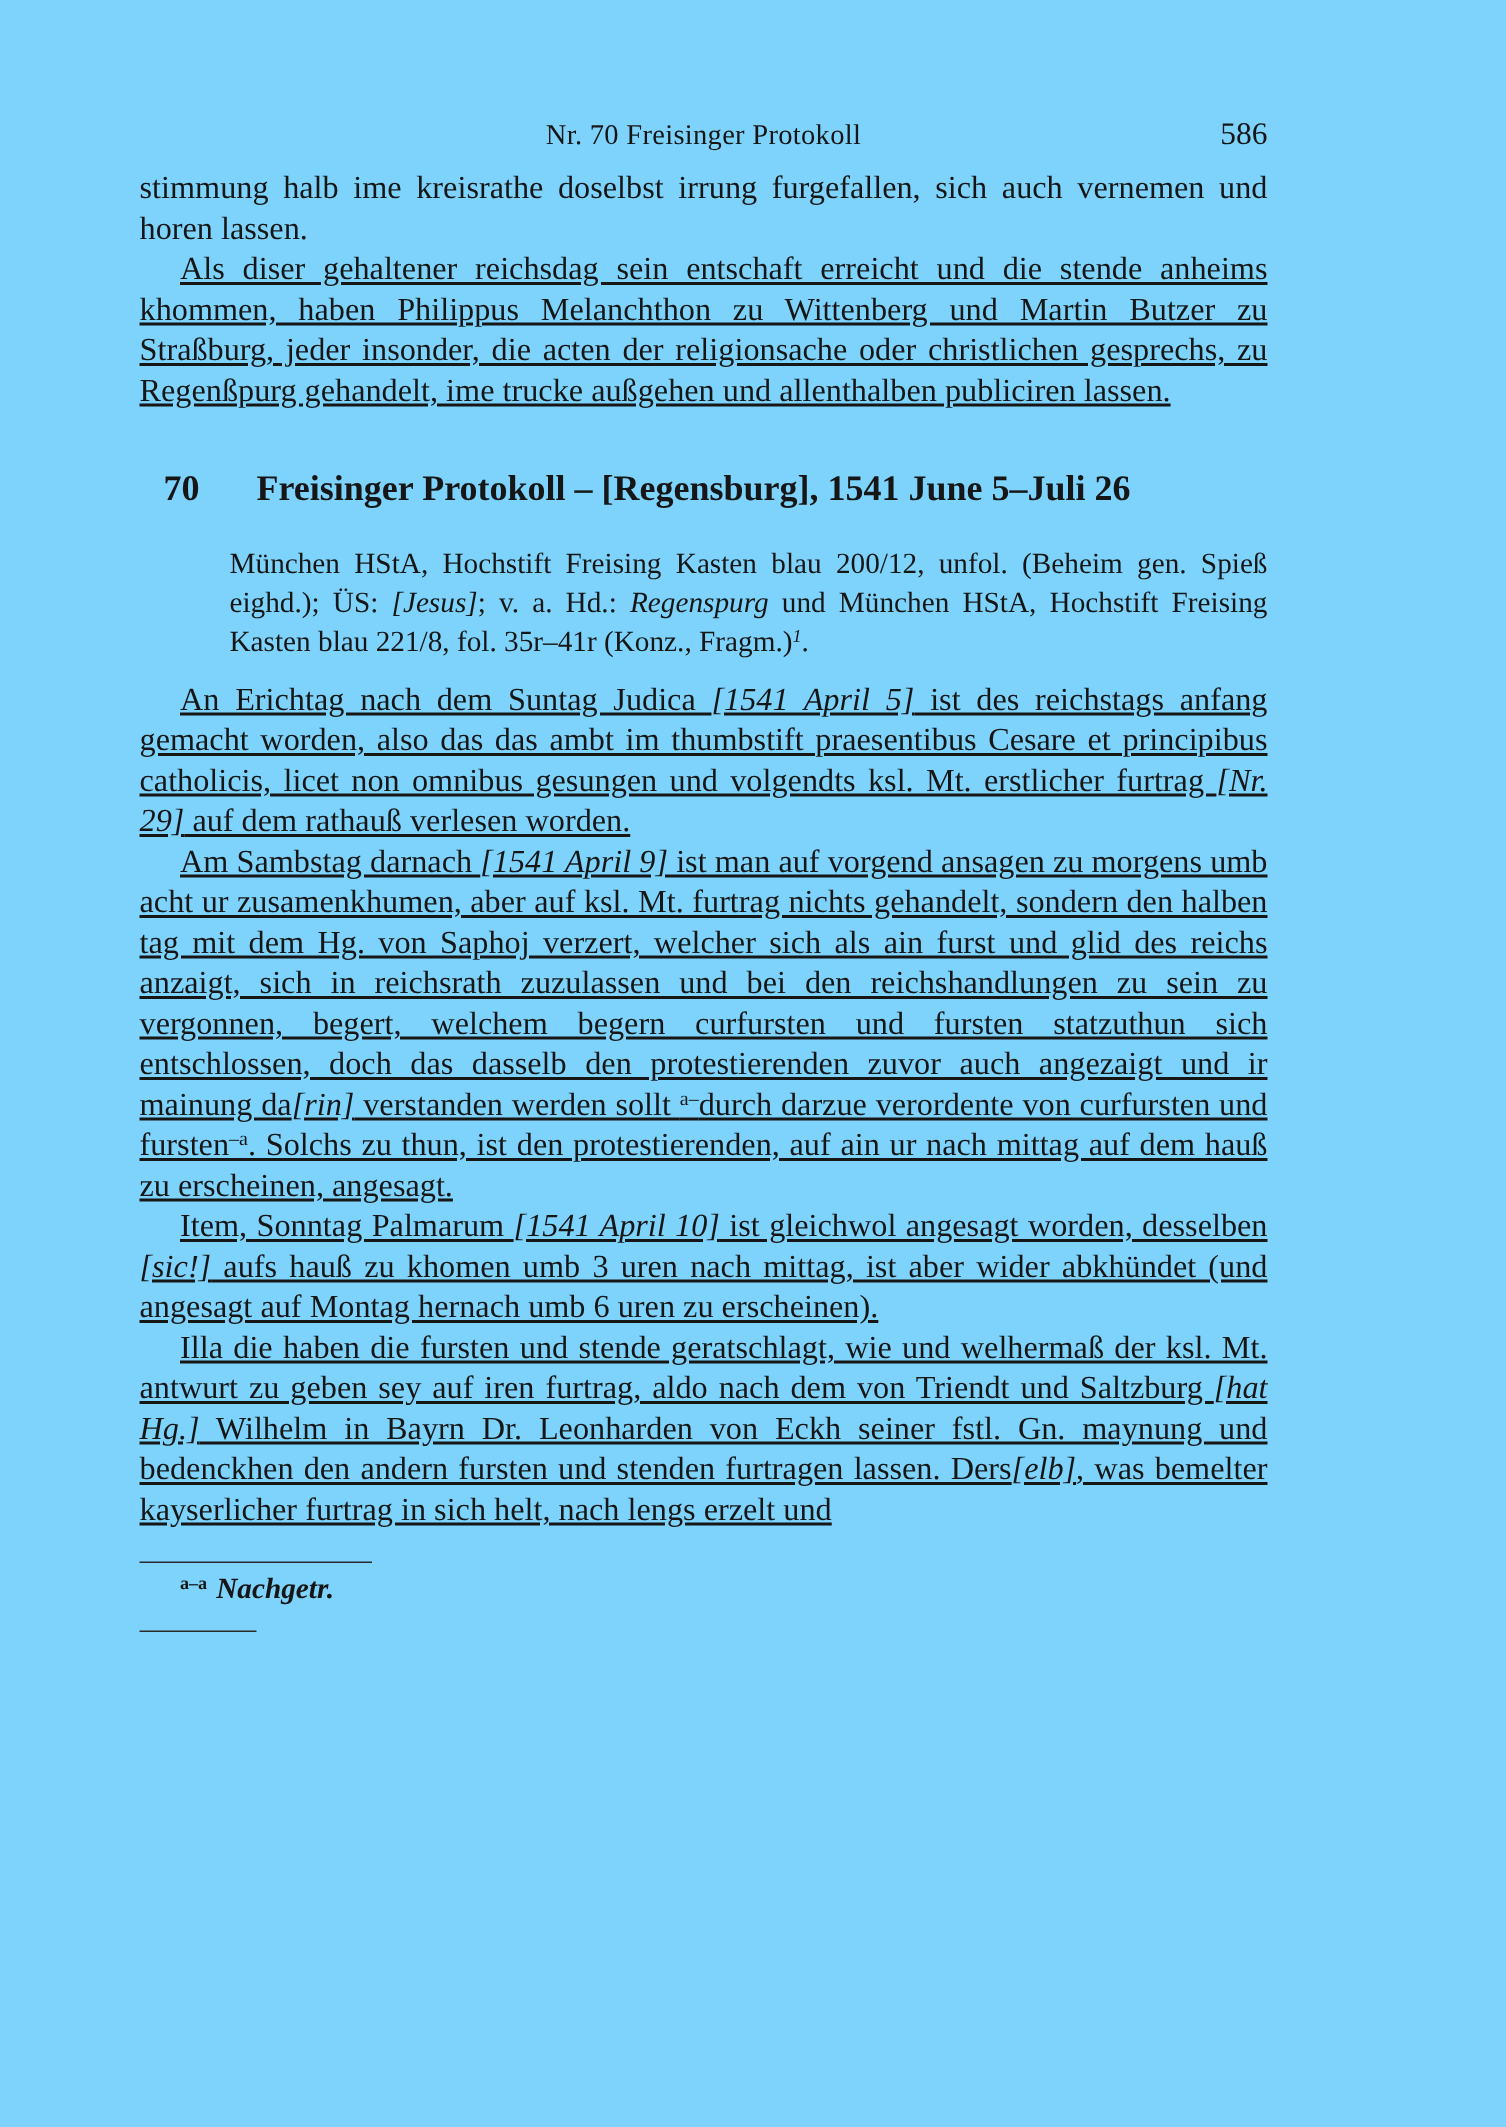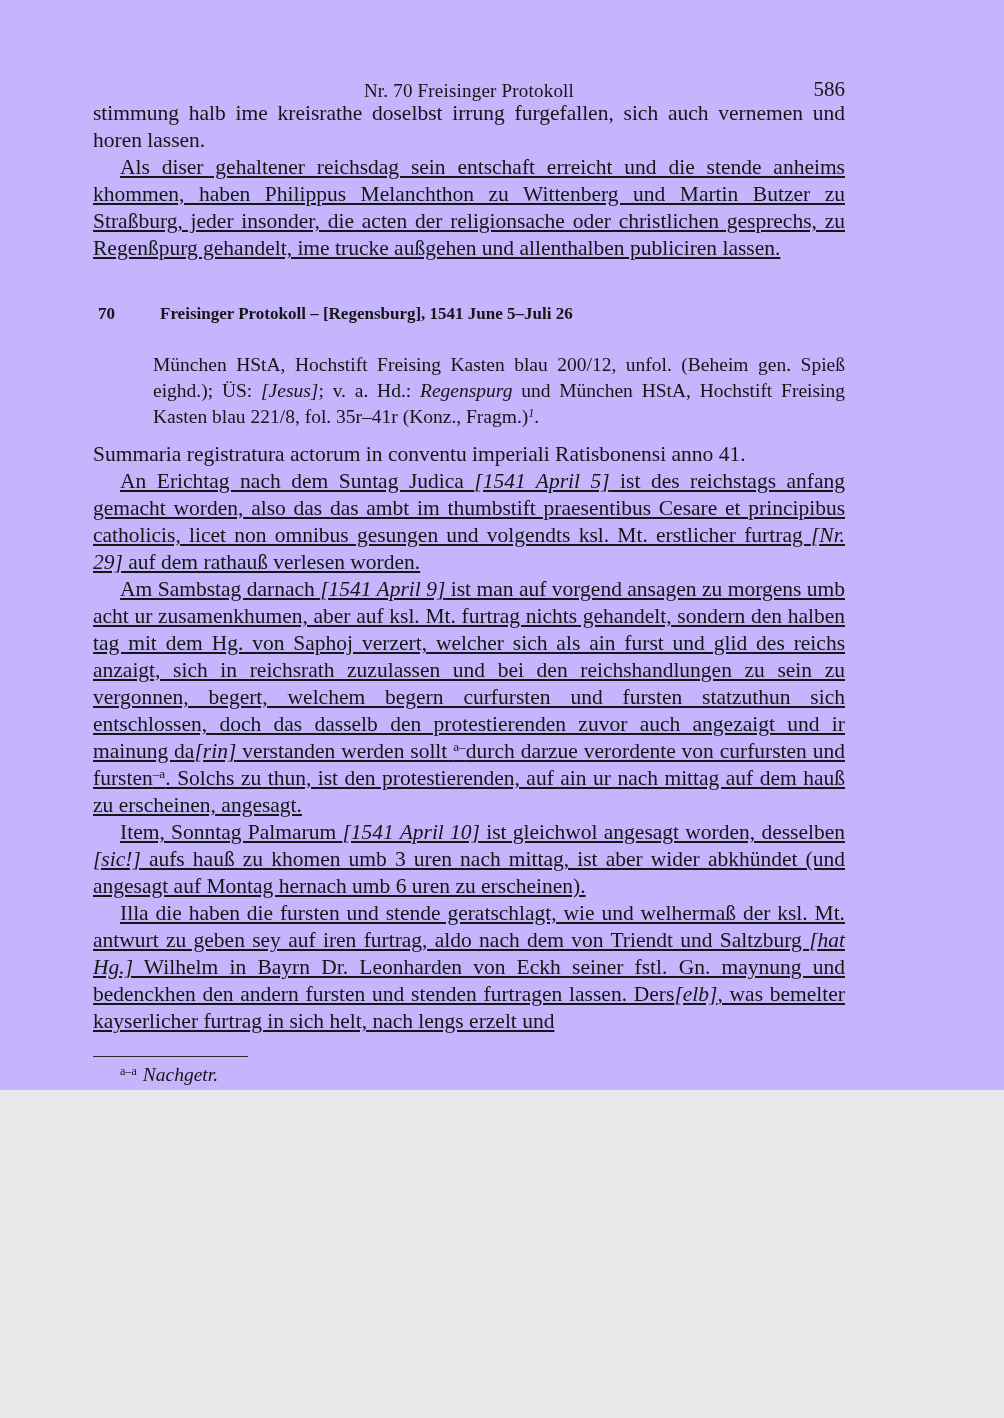--- a/index.html
+++ b/index.html
@@ -1,55 +1,55 @@
 <!DOCTYPE html>
 <html><head>
 <meta charset="utf-8">
 <style>
   html,body{margin:0;padding:0;background:#e8e8e8;}
   .page{
     position:relative;
-    width:1004px;height:1090px;
-    background:#c4b5fd;
+    width:1004px;height:1418px;
+    background:#7dd3fc;
     color:#161616;
     font-family:"Liberation Serif", serif;
     overflow:hidden;
   }
   .running-head{
     position:absolute;left:93px;top:80px;width:752px;
     font-size:19px;line-height:22px;
   }
   .rh-title{display:block;text-align:center;letter-spacing:0.2px;}
   .rh-page{position:absolute;right:0;top:-2px;font-size:21px;}
-  .text-column{position:absolute;left:93px;top:100px;width:752px;}
+  .text-column{position:absolute;left:93px;top:112px;width:752px;}
   .para{
     margin:0;font-size:21.5px;line-height:27px;
     text-align:justify;text-justify:inter-word;
   }
   .para.indent{text-indent:27px;text-decoration:underline;}
   .it{font-style:italic;}
   .sup{font-size:0.62em;vertical-align:0.5em;line-height:0;}
   .entry-heading{
-    display:flex;margin:38px 0 0 5px;
-    font-size:17px;line-height:28px;font-weight:bold;
+    display:flex;margin:38px 0 0 16px;
+    font-size:24px;line-height:28px;font-weight:bold;
   }
   .entry-number{width:62px;flex:none;}
   .entry-title{flex:1;}
   .source-note{
     margin:24px 0 0 60px;
     font-size:19.5px;line-height:26px;
     font-style:italic;text-align:justify;
   }
   .source-note .it{font-style:normal;}
   .entry-body{margin-top:11px;}
   .footnotes{margin-top:21px;font-size:19.5px;line-height:25px;}
   .fn-rule{height:1px;background:#2a2a2a;border:0;margin:0;}
   .fn-rule-apparatus{width:155px;}
   .fn-rule-numbered{width:78px;margin-top:15px;}
-  .footnote{margin:5px 0 0 0;text-indent:27px;text-align:justify;}
+  .footnote{margin:5px 0 0 0;text-indent:27px;text-align:justify;font-weight:bold;}
   .fn-marker{font-size:0.62em;vertical-align:0.5em;line-height:0;margin-right:6px;}
 </style>
 </head>
 <body>
 
 <div class="page">
 
   <header class="running-head">
     <span class="rh-title">Nr. 70 Freisinger Protokoll</span>
     <span class="rh-page">586</span>
@@ -63,21 +63,20 @@
       </section>
 
     <h2 class="entry-heading">
       <span class="entry-number">70</span>
       <span class="entry-title">Freisinger Protokoll – [Regensburg], 1541 June 5–Juli 26</span>
     </h2>
 
     <p class="source-note"><span class="it">München HStA, Hochstift Freising Kasten blau 200/12, unfol. (Beheim gen. Spieß eighd.); ÜS: </span><span>[Jesus]</span><span class="it">; </span><span class="it">v. a. Hd.: </span><span>Regenspurg </span><span class="it">und München HStA, Hochstift Freising Kasten blau 221/8, fol. 35r–41r (Konz., Fragm.)</span><span class="sup">1</span><span class="it">.</span></p>
 
     <section class="entry-body">
-        <p class="para"><span>Summaria registratura actorum in conventu imperiali Ratisbonensi anno 41.</span></p>
         <p class="para indent"><span>An Erichtag nach dem Suntag Judica </span><span class="it">[1541 April 5]</span><span> ist des reichstags anfang gemacht worden, also das das ambt im thumbstift praesentibus Cesare et principibus catholicis, licet non omnibus gesungen und volgendts ksl. Mt. erstlicher furtrag </span><span class="it">[Nr. 29]</span><span> auf dem rathauß verlesen worden.</span></p>
         <p class="para indent"><span>Am Sambstag darnach </span><span class="it">[1541 April 9]</span><span> ist man auf vorgend ansagen zu morgens umb acht ur zusamenkhumen, aber auf ksl. Mt. furtrag nichts gehandelt, sondern den halben tag mit dem Hg. von Saphoj verzert, welcher sich als ain furst und glid des reichs anzaigt, sich in reichsrath zuzulassen und bei den reichshandlungen zu sein zu vergonnen, begert, welchem begern curfursten und fursten statzuthun sich entschlossen, doch das dasselb den protestierenden zuvor auch angezaigt und ir mainung da</span><span class="it">[rin]</span><span> verstanden werden sollt </span><span class="sup">a–</span><span>durch darzue verordente von curfursten und fursten</span><span class="sup">–a</span><span>. Solchs zu thun, ist den protestierenden, auf ain ur nach mittag auf dem hauß zu erscheinen, angesagt.</span></p>
         <p class="para indent"><span>Item, Sonntag Palmarum </span><span class="it">[1541 April 10]</span><span> ist gleichwol angesagt worden, desselben </span><span class="it">[sic!]</span><span> aufs hauß zu khomen umb 3 uren nach mittag, ist aber wider abkhündet (und angesagt auf Montag hernach umb 6 uren zu erscheinen).</span></p>
         <p class="para indent"><span>Illa die haben die fursten und stende geratschlagt, wie und welhermaß der ksl. Mt. antwurt zu geben sey auf iren furtrag, aldo nach dem von Triendt und Saltzburg </span><span class="it">[hat Hg.]</span><span> Wilhelm in Bayrn Dr. Leonharden von Eckh seiner fstl. Gn. maynung und bedenckhen den andern fursten und stenden furtragen lassen. Ders</span><span class="it">[elb]</span><span>, was bemelter kayserlicher furtrag in sich helt, nach lengs erzelt und</span></p>
       </section>
 
     <div class="footnotes">
       <div class="fn-rule fn-rule-apparatus"></div>
       <p class="footnote apparatus">
         <span class="fn-marker">a–a</span><span><span class="it">Nachgetr.</span></span>

